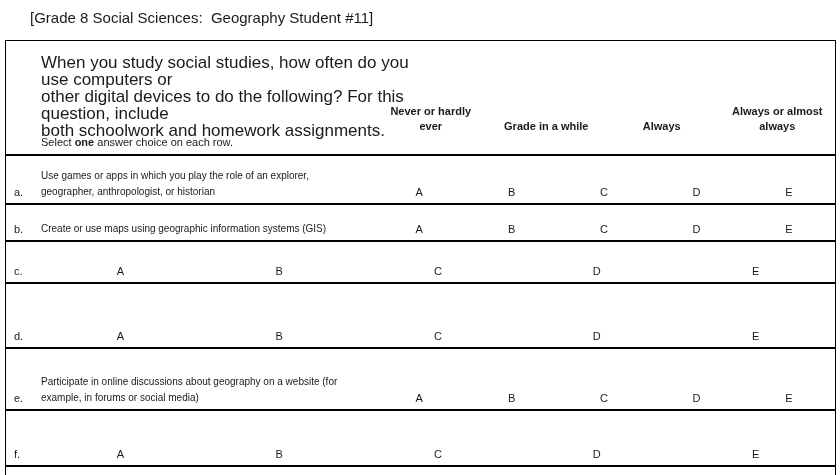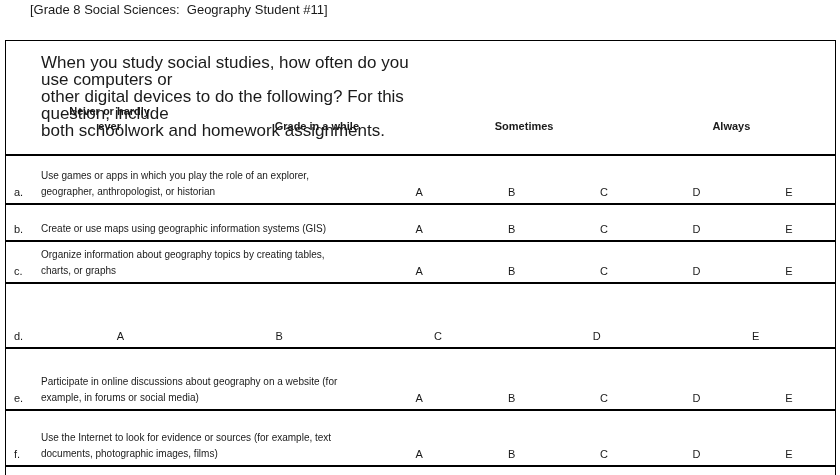--- a/index.html
+++ b/index.html
@@ -11,22 +11,22 @@
   html, body {
     width: 840px; height: 475px;
     overflow: hidden;
     background: var(--bg);
     font-family: "Liberation Sans", sans-serif;
     color: var(--text);
   }
   .page { position: relative; width: 840px; height: 475px; background: var(--bg); }
 
   .page-title {
-    position: absolute; left: 30px; top: 0;
-    font-size: 13px; line-height: 20px;
+    position: absolute; left: 30px; top: 8px;
+    font-size: 15px; line-height: 20px;
     white-space: pre;
     color: var(--text);
   }
 
   .qtable {
     position: absolute; left: 5px; top: 40px;
     width: 831px; height: 445px;
     border: 1px solid var(--border);
     background: var(--bg);
   }
@@ -98,25 +98,27 @@
 
   <div class="page-title">[Grade 8 Social Sciences:  Geography Student #11]</div>
 
   <div class="qtable">
 
     <div class="head-block">
       <div class="intro">When you study social studies, how often do you use computers or
 other digital devices to do the following? For this question, include
 both schoolwork and homework assignments.</div>
       <div class="header-row">
+        <div class="stem-cell"><span>Select </span><span class="stem-bold">one</span><span> answer choice on each row.</span></div>
         <div class="col-head">Never or hardly
 ever</div>
         <div class="col-head">Grade in a while</div>
-        <div class="col-head">Sometimes</div>
         <div class="col-head">Always</div>
+        <div class="col-head">Always or almost
+always</div>
       </div>
     </div>
 
     <div class="q-row row-a">
       <div class="row-letter">a.</div>
       <div class="row-text">Use games or apps in which you play the role of an explorer,
 geographer, anthropologist, or historian</div>
       <div class="choice">A</div>
       <div class="choice">B</div>
       <div class="choice">C</div>
@@ -129,22 +131,20 @@
       <div class="row-text">Create or use maps using geographic information systems (GIS)</div>
       <div class="choice">A</div>
       <div class="choice">B</div>
       <div class="choice">C</div>
       <div class="choice">D</div>
       <div class="choice">E</div>
     </div>
 
     <div class="q-row row-c">
       <div class="row-letter">c.</div>
-      <div class="row-text">Organize information about geography topics by creating tables,
-charts, or graphs</div>
       <div class="choice">A</div>
       <div class="choice">B</div>
       <div class="choice">C</div>
       <div class="choice">D</div>
       <div class="choice">E</div>
     </div>
 
     <div class="q-row row-d">
       <div class="row-letter">d.</div>
       <div class="choice">A</div>
@@ -160,22 +160,20 @@
 example, in forums or social media)</div>
       <div class="choice">A</div>
       <div class="choice">B</div>
       <div class="choice">C</div>
       <div class="choice">D</div>
       <div class="choice">E</div>
     </div>
 
     <div class="q-row row-f">
       <div class="row-letter">f.</div>
-      <div class="row-text">Use the Internet to look for evidence or sources (for example, text
-documents, photographic images, films)</div>
       <div class="choice">A</div>
       <div class="choice">B</div>
       <div class="choice">C</div>
       <div class="choice">D</div>
       <div class="choice">E</div>
     </div>
 
   </div>
 </div>
 

